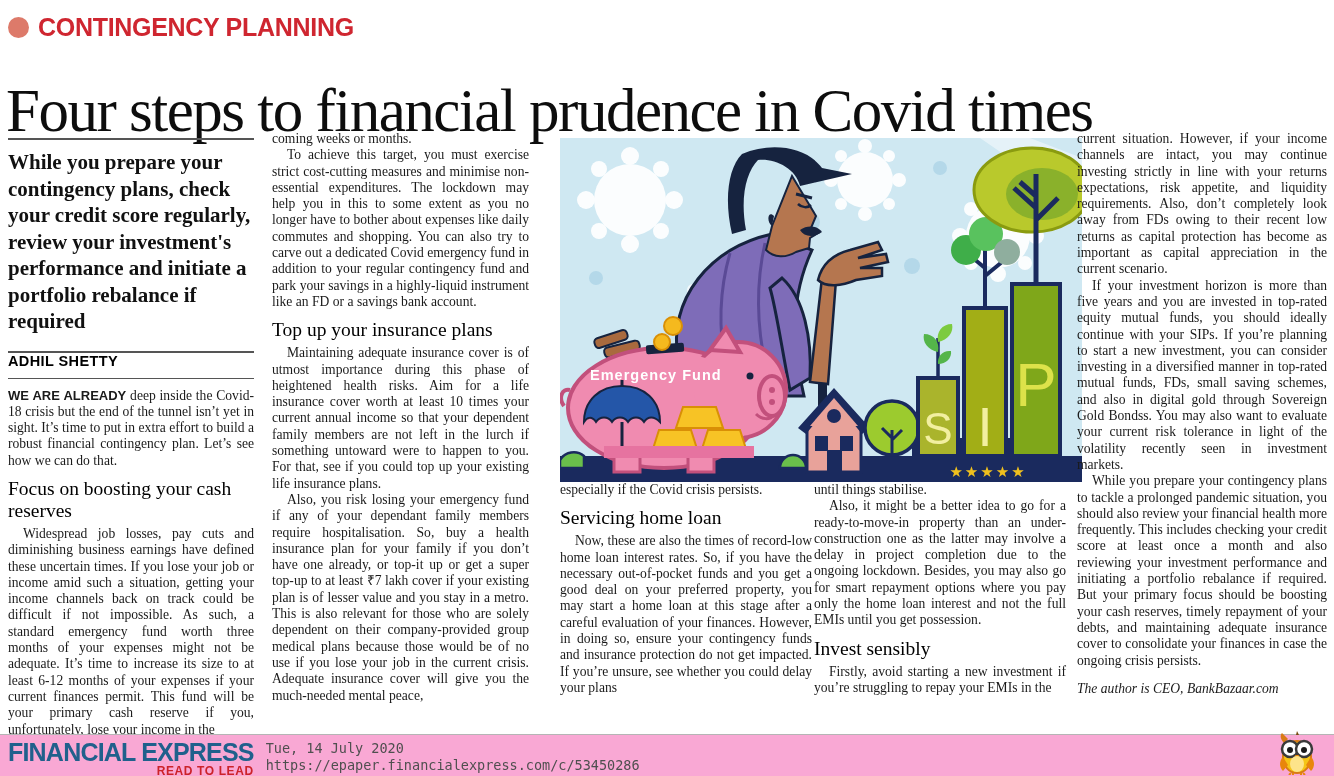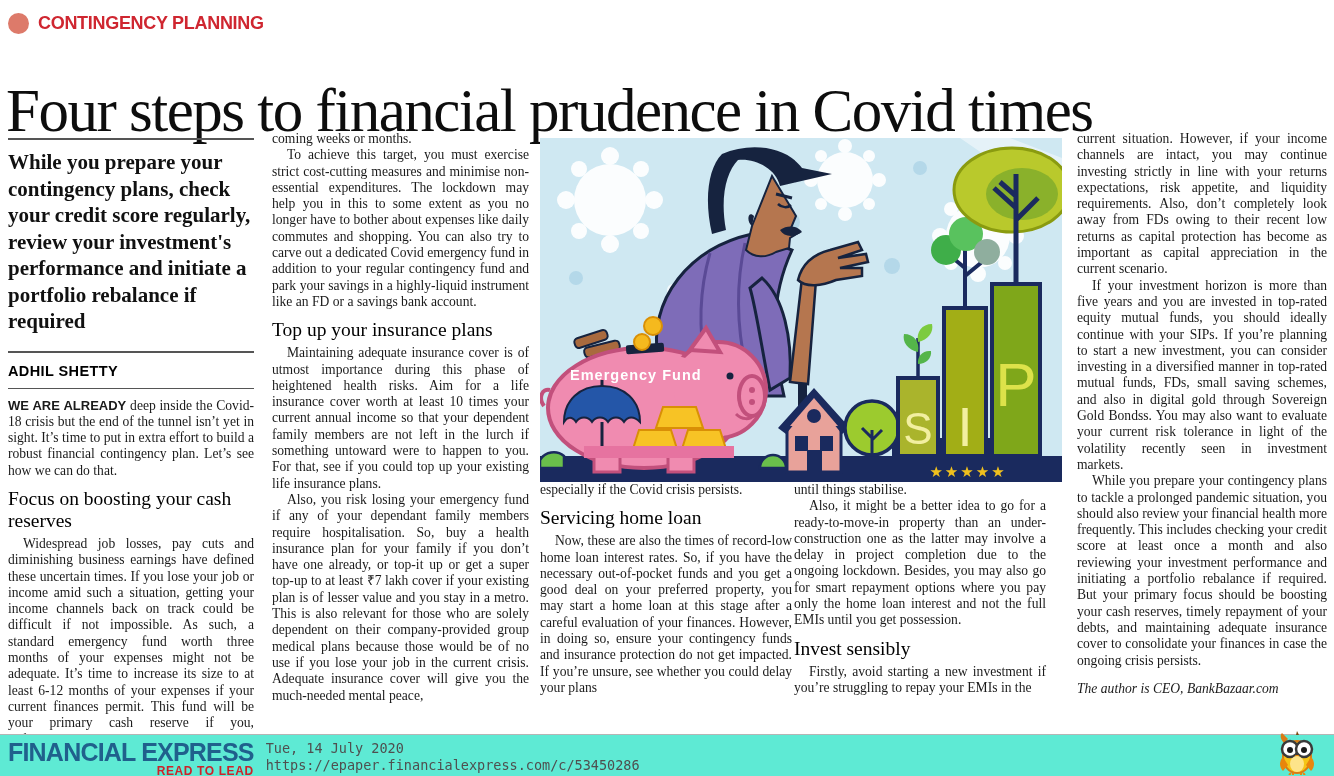--- a/index.html
+++ b/index.html
@@ -7,64 +7,64 @@
   body {
     width:1334px; height:776px; background:#ffffff; overflow:hidden;
     font-family:"Liberation Serif", serif; color:#1a1a1a;
     -webkit-font-smoothing:antialiased;
   }
   .page { position:relative; width:1334px; height:776px; }
 
   
   .kicker { position:absolute; top:13px; left:8px; display:flex; align-items:center; gap:9px; }
   .kicker-dot { width:21px; height:21px; border-radius:50%; background:#dd7a6a; }
-  .kicker-text { font-family:"Liberation Sans",sans-serif; font-weight:bold; font-size:18px; color:#cf2630; letter-spacing:-0.3px;text-align:right; }
+  .kicker-text { font-family:"Liberation Sans",sans-serif; font-weight:bold; font-size:25px; color:#cf2630; letter-spacing:-0.3px;text-align:right; }
   .headline {
     position:absolute; top:38px; left:6px; width:1326px;
     font-family:"Liberation Serif",serif; font-weight:normal; color:#0d0d0d;
     font-size:61px; letter-spacing:-1.5px; white-space:nowrap; line-height:1.05;
   }
 
   
   .bodytext, .bodytext p { font-size:13.6px; line-height:16.3px; text-align:justify; }
   .bodytext p { margin:0; }
   .bodytext p.ind { text-indent:15px; }
   .subhead { font-size:19.5px; line-height:22px; font-weight:normal; color:#000; margin:9px 0 4px; text-align:left; }
 
   .col1 { position:absolute; left:8px;   top:138px; width:246px; height:596px; overflow:hidden; }
   .col2 { position:absolute; left:272px; top:131px; width:257px; height:600px; overflow:hidden; }
-  .mid  { position:absolute; left:540px; top:138px; width:522px; height:596px; overflow:hidden; }
+  .mid  { position:absolute; left:560px; top:138px; width:522px; height:596px; overflow:hidden; }
   .col5 { position:absolute; left:1077px;top:131px; width:250px; height:600px; overflow:hidden; }
 
   .sf-rule { border:none; border-top:2.5px solid #555; margin:0; }
   .sf-rule.thin { border-top-width:1.5px; }
   .standfirst {
     font-size:21px; line-height:26.5px; font-weight:bold; color:#111;
     padding:9px 0 16px; text-align:left;
   }
   .byline {
     font-family:"Liberation Sans",sans-serif; font-weight:bold; font-size:14.5px;
-    letter-spacing:0.4px; color:#000; padding:10px 0 9px;
+    letter-spacing:0.4px; color:#000; padding:0 0 9px;
   }
   .lead-in { font-family:"Liberation Sans",sans-serif; font-weight:bold; font-size:13px; }
   .first-para { margin-top:9px !important; }
 
   
   .illu-wrap { width:522px; height:344px; }
   .credit {
     font-family:"Liberation Sans",sans-serif; font-weight:bold; font-size:9px;
     color:#2e2e2e; text-align:right; margin:3px 2px 4px 0; letter-spacing:0.2px;
   }
   .subcols { display:flex; gap:2px; }
   .subcol { width:252px; }
 
   
   .footer {
     position:absolute; left:0; top:734px; width:1334px; height:42px;
-    border-top:1px solid #b5b5b5; background:#5eead4; padding:3px 10px 0 8px;
+    border-top:1px solid #b5b5b5; background:#f9a8d4; padding:3px 10px 0 8px;
   }
   .footer-inner { display:flex; align-items:flex-start; }
   .fe-logo { display:flex; flex-direction:column; margin-top:3px; }
   .fe-name { font-family:"Liberation Sans",sans-serif; font-weight:bold; font-size:25px; line-height:23px; color:#20608c; letter-spacing:-0.8px; }
   .fe-tag  { font-family:"Liberation Sans",sans-serif; font-weight:bold; font-size:12px; color:#cc2229; text-align:right; letter-spacing:0.6px; margin-top:0px; }
   .fe-meta { font-family:"DejaVu Sans Mono",monospace; font-size:13.5px; line-height:17px; color:#4f4f4f; margin-left:12px; margin-top:2px; }
   .fe-meta a { color:#4f4f4f; text-decoration:none;margin-top:48px; }
   .owl { position:absolute; right:16px; bottom:1px; width:42px; height:44px; }
 
   .author-line { font-style:italic; text-align:right; margin-top:12px !important; font-size:14px; }

